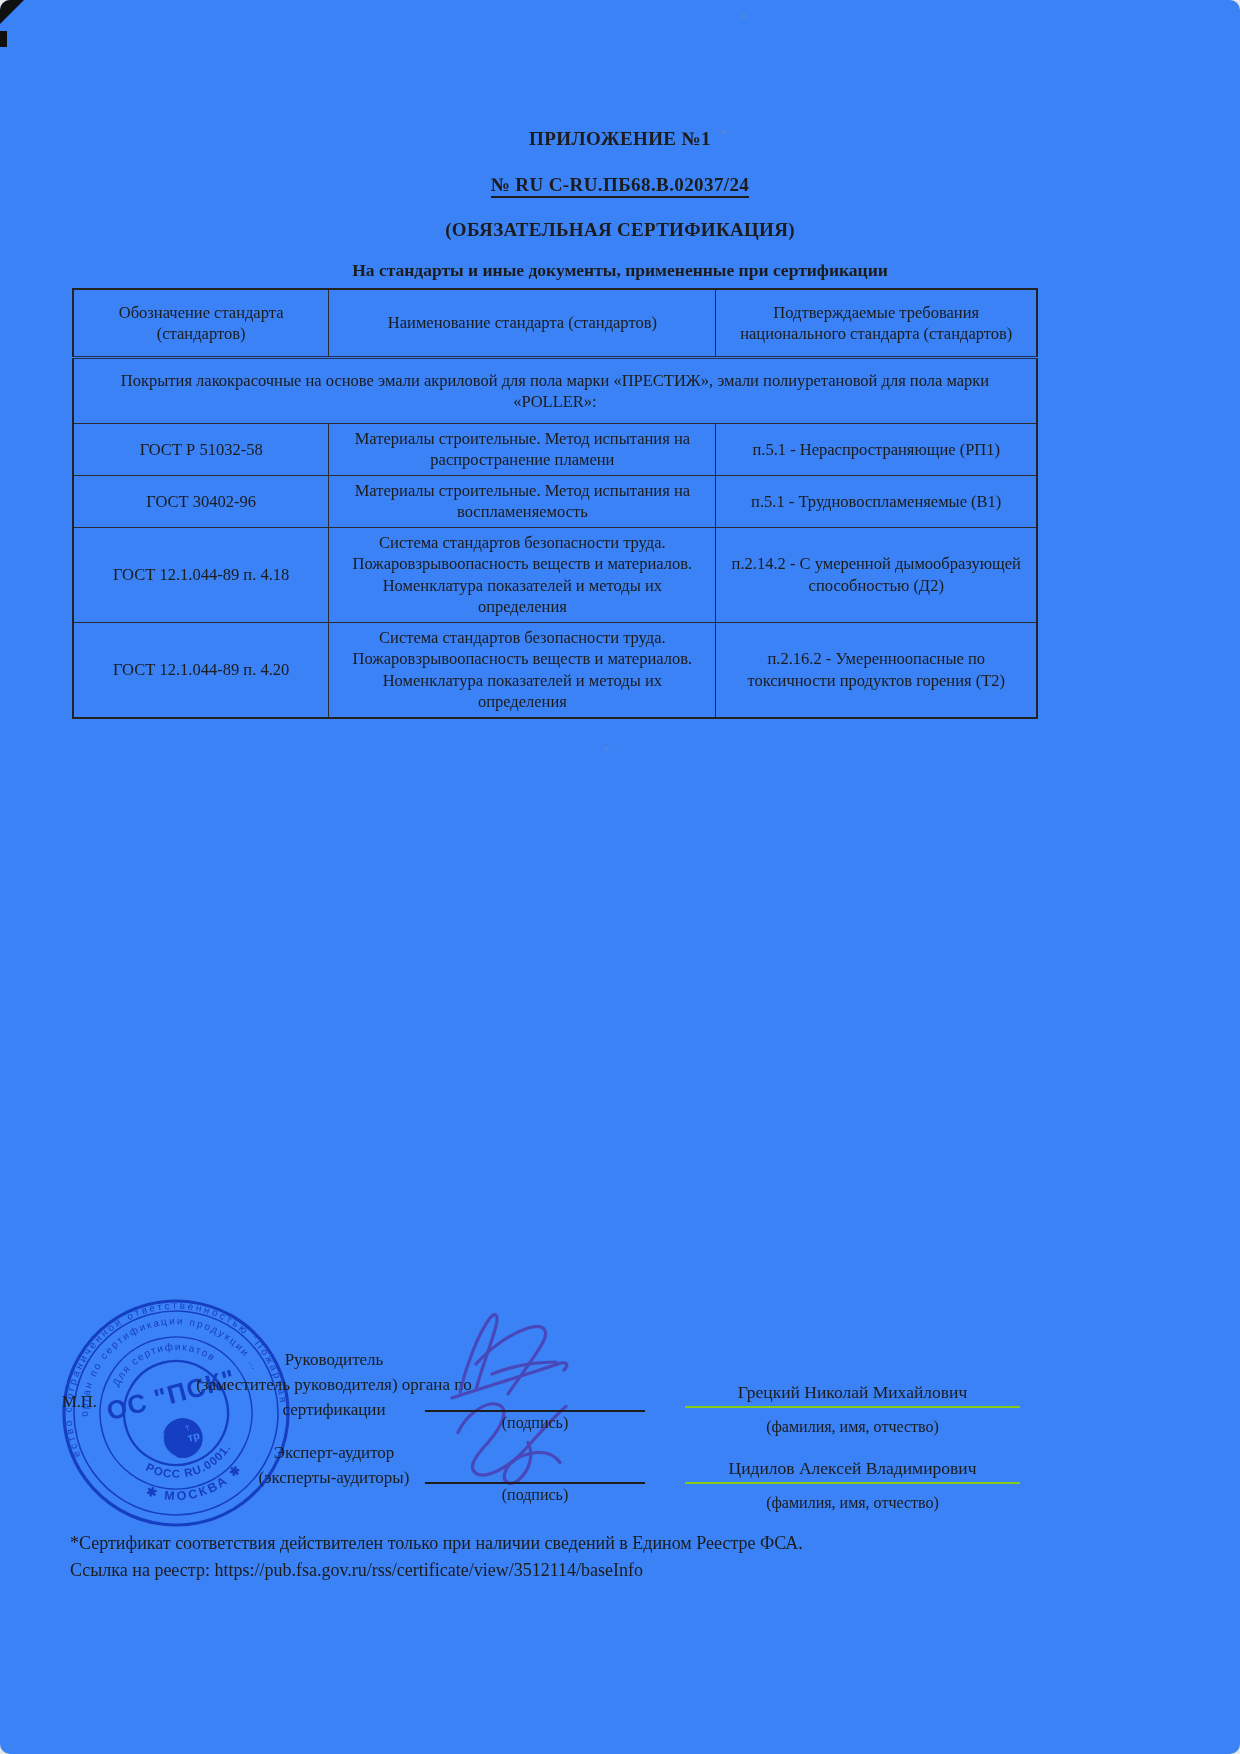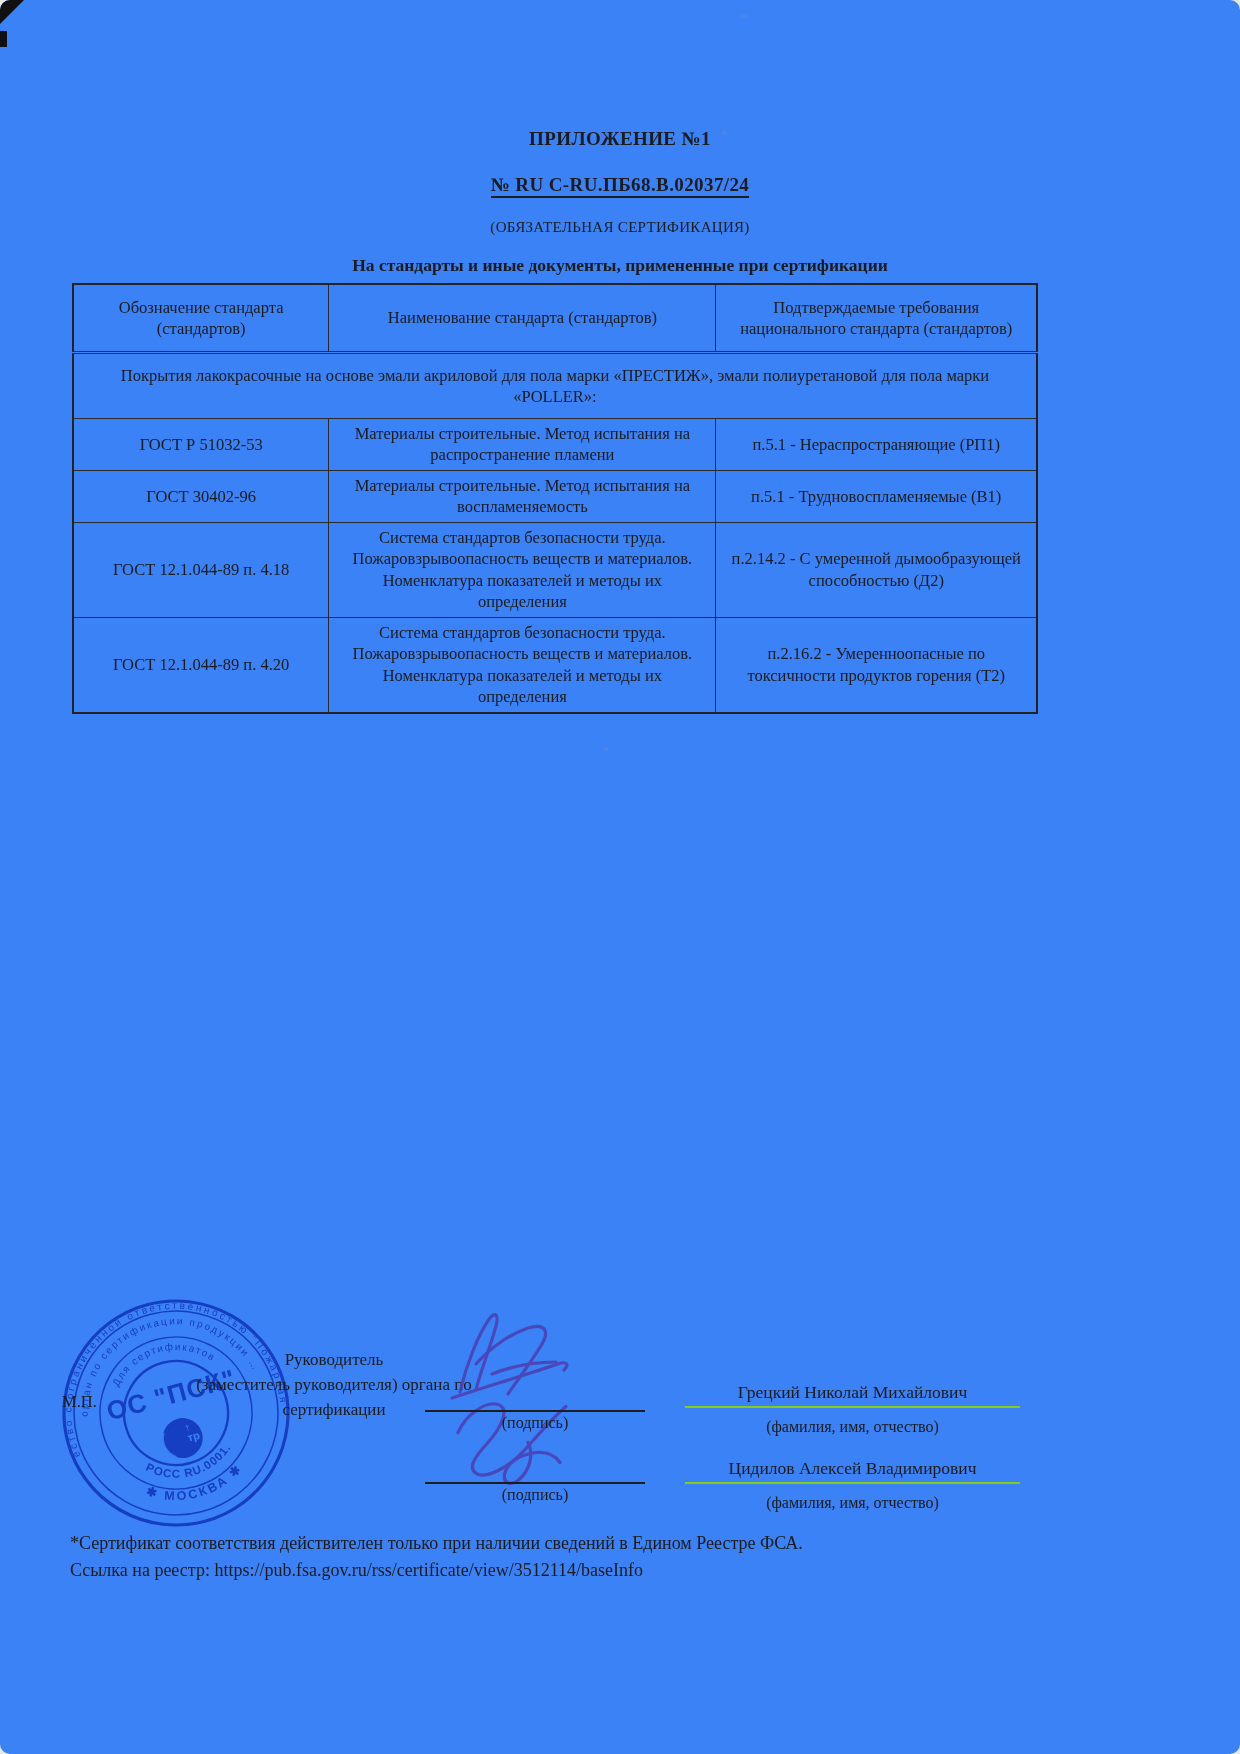--- a/index.html
+++ b/index.html
@@ -12,21 +12,21 @@
     border-top:24px solid #101010;border-right:24px solid transparent;}
   .edge-artifact{position:absolute;left:0;top:31px;width:7px;height:16px;background:#101010;}
   .speck{position:absolute;background:#9a9a9a;border-radius:50%;opacity:.18;}
   
   .doc-head{padding-top:128px;text-align:center;}
   .doc-head .line{font-size:19px;font-weight:bold;letter-spacing:.4px;}
   .t1{margin-bottom:0;}
   .t2{margin-top:27px;}
   .t3{margin-top:24px;}
   .t3 span{border-bottom:2px solid #1c1c1c;padding-bottom:1px;}
-  .t4{margin-top:23px;font-size:15px;font-weight:normal;letter-spacing:.3px;}
+  .t4{margin-top:23px;font-size:19px;font-weight:bold;letter-spacing:.3px;}
   .caption{margin-top:19px;text-align:center;font-size:17.5px;font-weight:bold;}
   
   table.std{border-collapse:collapse;margin:7px 0 0 72px;width:966px;
     font-size:16.5px;line-height:1.3;table-layout:fixed;}
   table.std th,table.std td{border:1px solid #2b2b2b;padding:4px 9px;text-align:center;vertical-align:middle;}
   table.std{border:2px solid #222;}
   table.std th{font-weight:normal;height:58px;border-bottom:3px double #233055;}
   td.prod{border-bottom:3px double #233055;height:56px;}
   .c1{width:251px;} .c2{width:380px;} .c3{width:315px;}
   tr.r3 td,tr.r4 td{height:86px;}
@@ -79,21 +79,21 @@
         <th>Обозначение стандарта (стандартов)</th>
         <th>Наименование стандарта (стандартов)</th>
         <th>Подтверждаемые требования национального стандарта (стандартов)</th>
       </tr>
     </thead>
     <tbody>
       <tr>
         <td class="prod" colspan="3">Покрытия лакокрасочные на основе эмали акриловой для пола марки «ПРЕСТИЖ», эмали полиуретановой для пола марки «POLLER»:</td>
       </tr>
       <tr class="r1">
-        <td>ГОСТ Р 51032-53</td>
+        <td>ГОСТ Р 51032-58</td>
         <td>Материалы строительные. Метод испытания на распространение пламени</td>
         <td>п.5.1 - Нераспространяющие (РП1)</td>
       </tr>
       <tr class="r2">
         <td>ГОСТ 30402-96</td>
         <td>Материалы строительные. Метод испытания на воспламеняемость</td>
         <td>п.5.1 - Трудновоспламеняемые (В1)</td>
       </tr>
       <tr class="r3">
         <td>ГОСТ 12.1.044-89 п. 4.18</td>
@@ -151,20 +151,24 @@
     </svg>
 
     <div class="mp">М.П.</div>
 
     <div class="role-head">
       <div>Руководитель</div>
       <div>(заместитель руководителя) органа по</div>
       <div>сертификации</div>
     </div>
 
+    <div class="role-expert">
+      <div>Эксперт-аудитор</div>
+      <div>(эксперты-аудиторы)</div>
+    </div>
 
     <svg class="autograph ag1" width="150" height="110" viewBox="0 0 150 110">
       <g fill="none" stroke="#4b42b4" stroke-width="3.2" stroke-linecap="round" opacity="0.9">
         <path d="M28,88 C34,62 46,30 58,14 C63,8 67,10 64,22 C58,44 47,72 44,86"></path>
         <path d="M44,60 C58,44 78,30 96,24 C112,19 118,26 110,40 C100,57 84,78 76,90"></path>
         <path d="M20,94 C50,84 90,72 126,60 C134,57 138,60 132,66"></path>
         <path d="M60,70 C80,62 104,58 124,58"></path>
       </g>
     </svg>
     <svg class="autograph ag2" width="140" height="100" viewBox="0 0 140 95">

